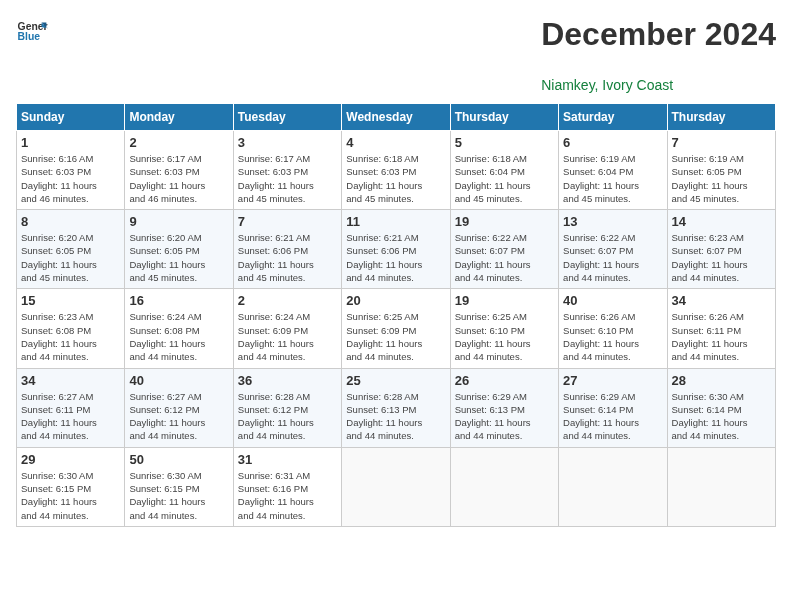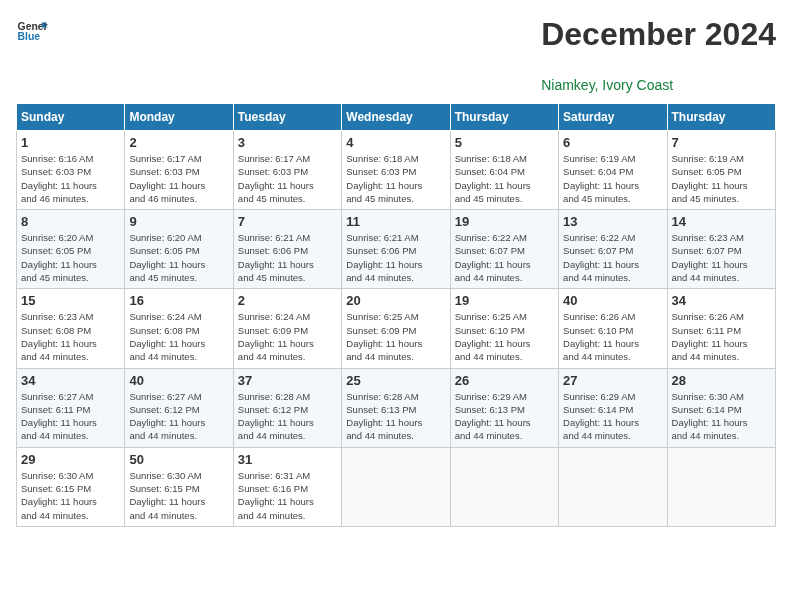--- a/index.html
+++ b/index.html
@@ -270,21 +270,21 @@
 and 44 minutes.</div>
         </td>
         <td>
           <span class="day-num">40</span>
           <div class="day-info" style="white-space: pre-line;">Sunrise: 6:27 AM
 Sunset: 6:12 PM
 Daylight: 11 hours
 and 44 minutes.</div>
         </td>
         <td>
-          <span class="day-num">37</span>
+          <span class="day-num">36</span>
           <div class="day-info" style="white-space: pre-line;">Sunrise: 6:28 AM
 Sunset: 6:12 PM
 Daylight: 11 hours
 and 44 minutes.</div>
         </td>
         <td>
           <span class="day-num">25</span>
           <div class="day-info" style="white-space: pre-line;">Sunrise: 6:28 AM
 Sunset: 6:13 PM
 Daylight: 11 hours

